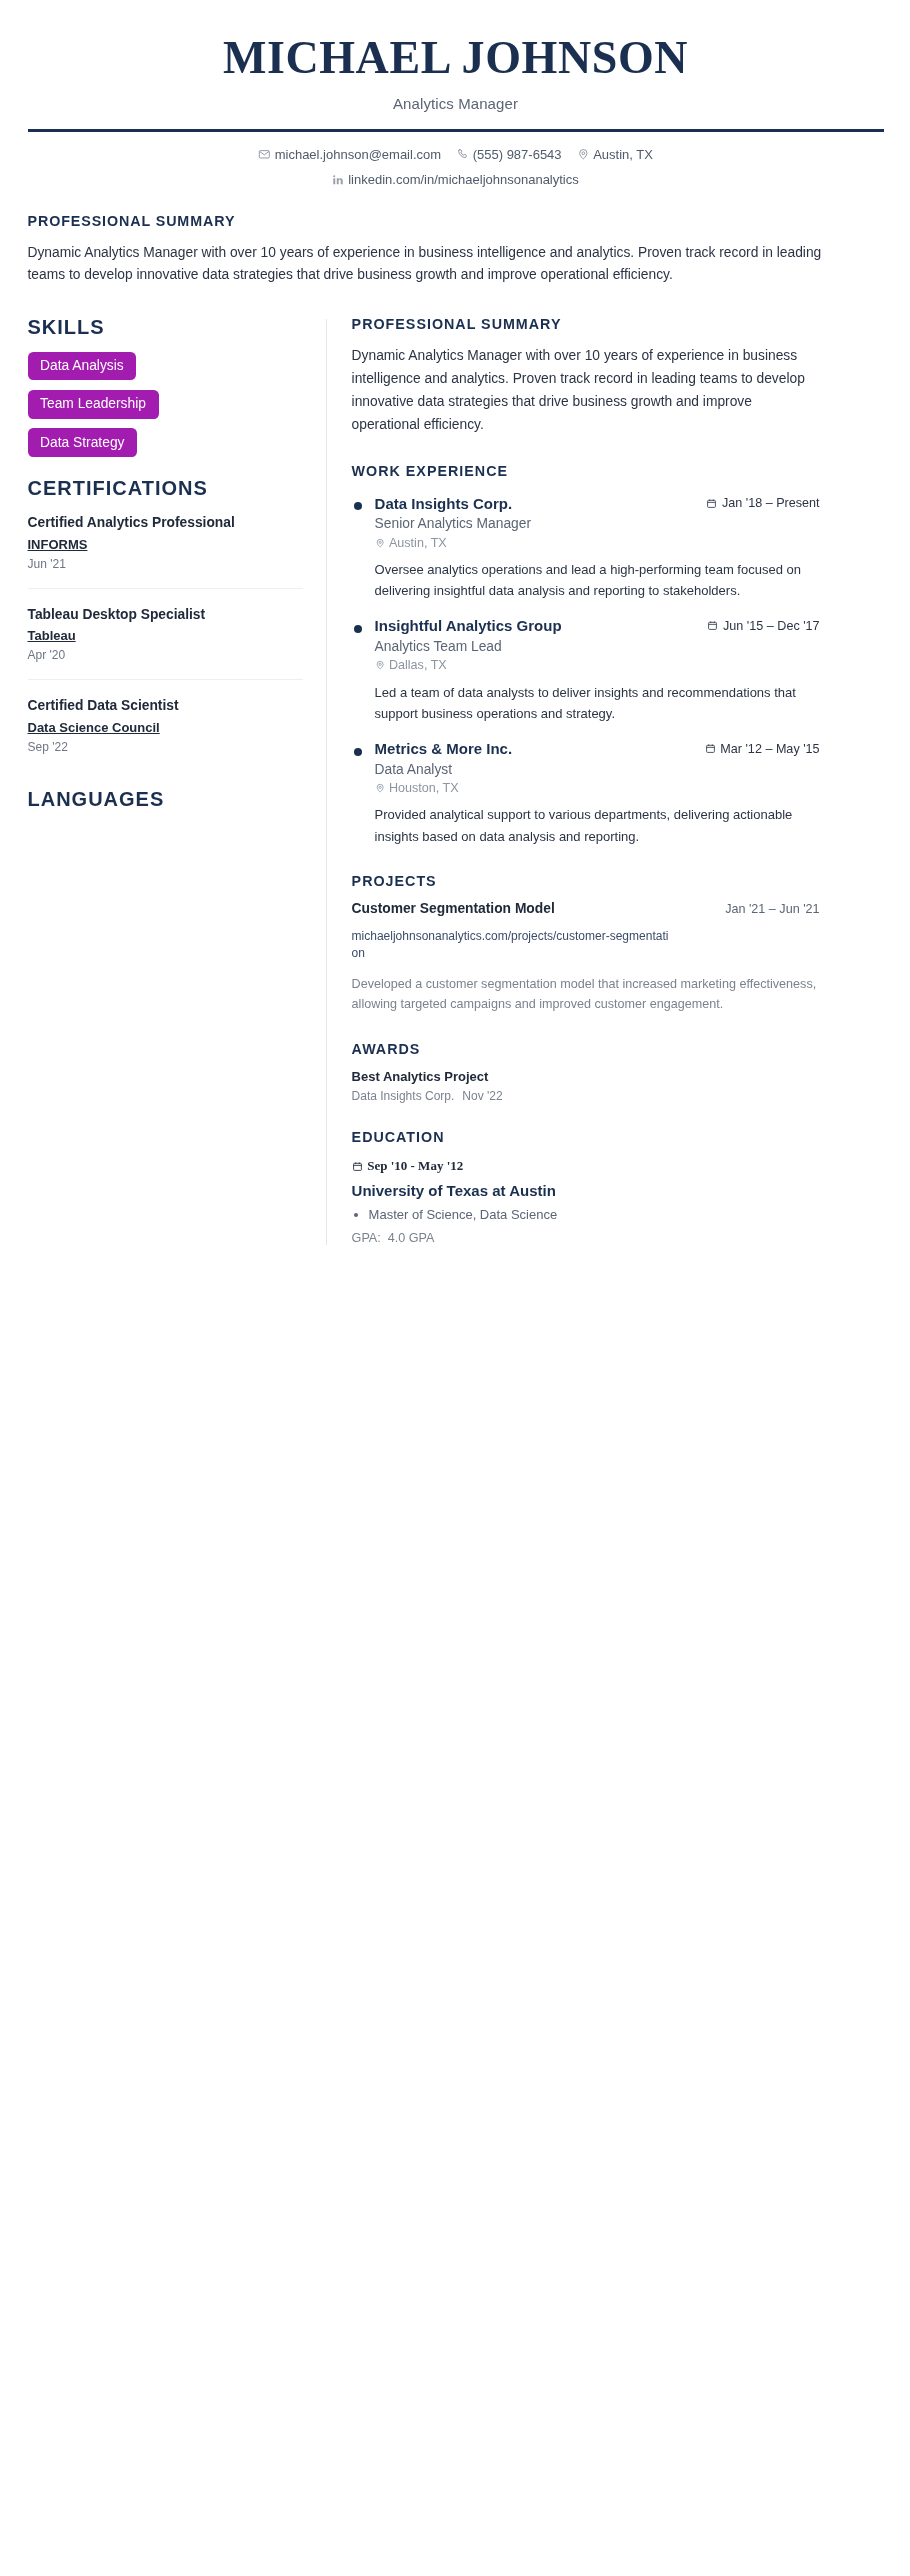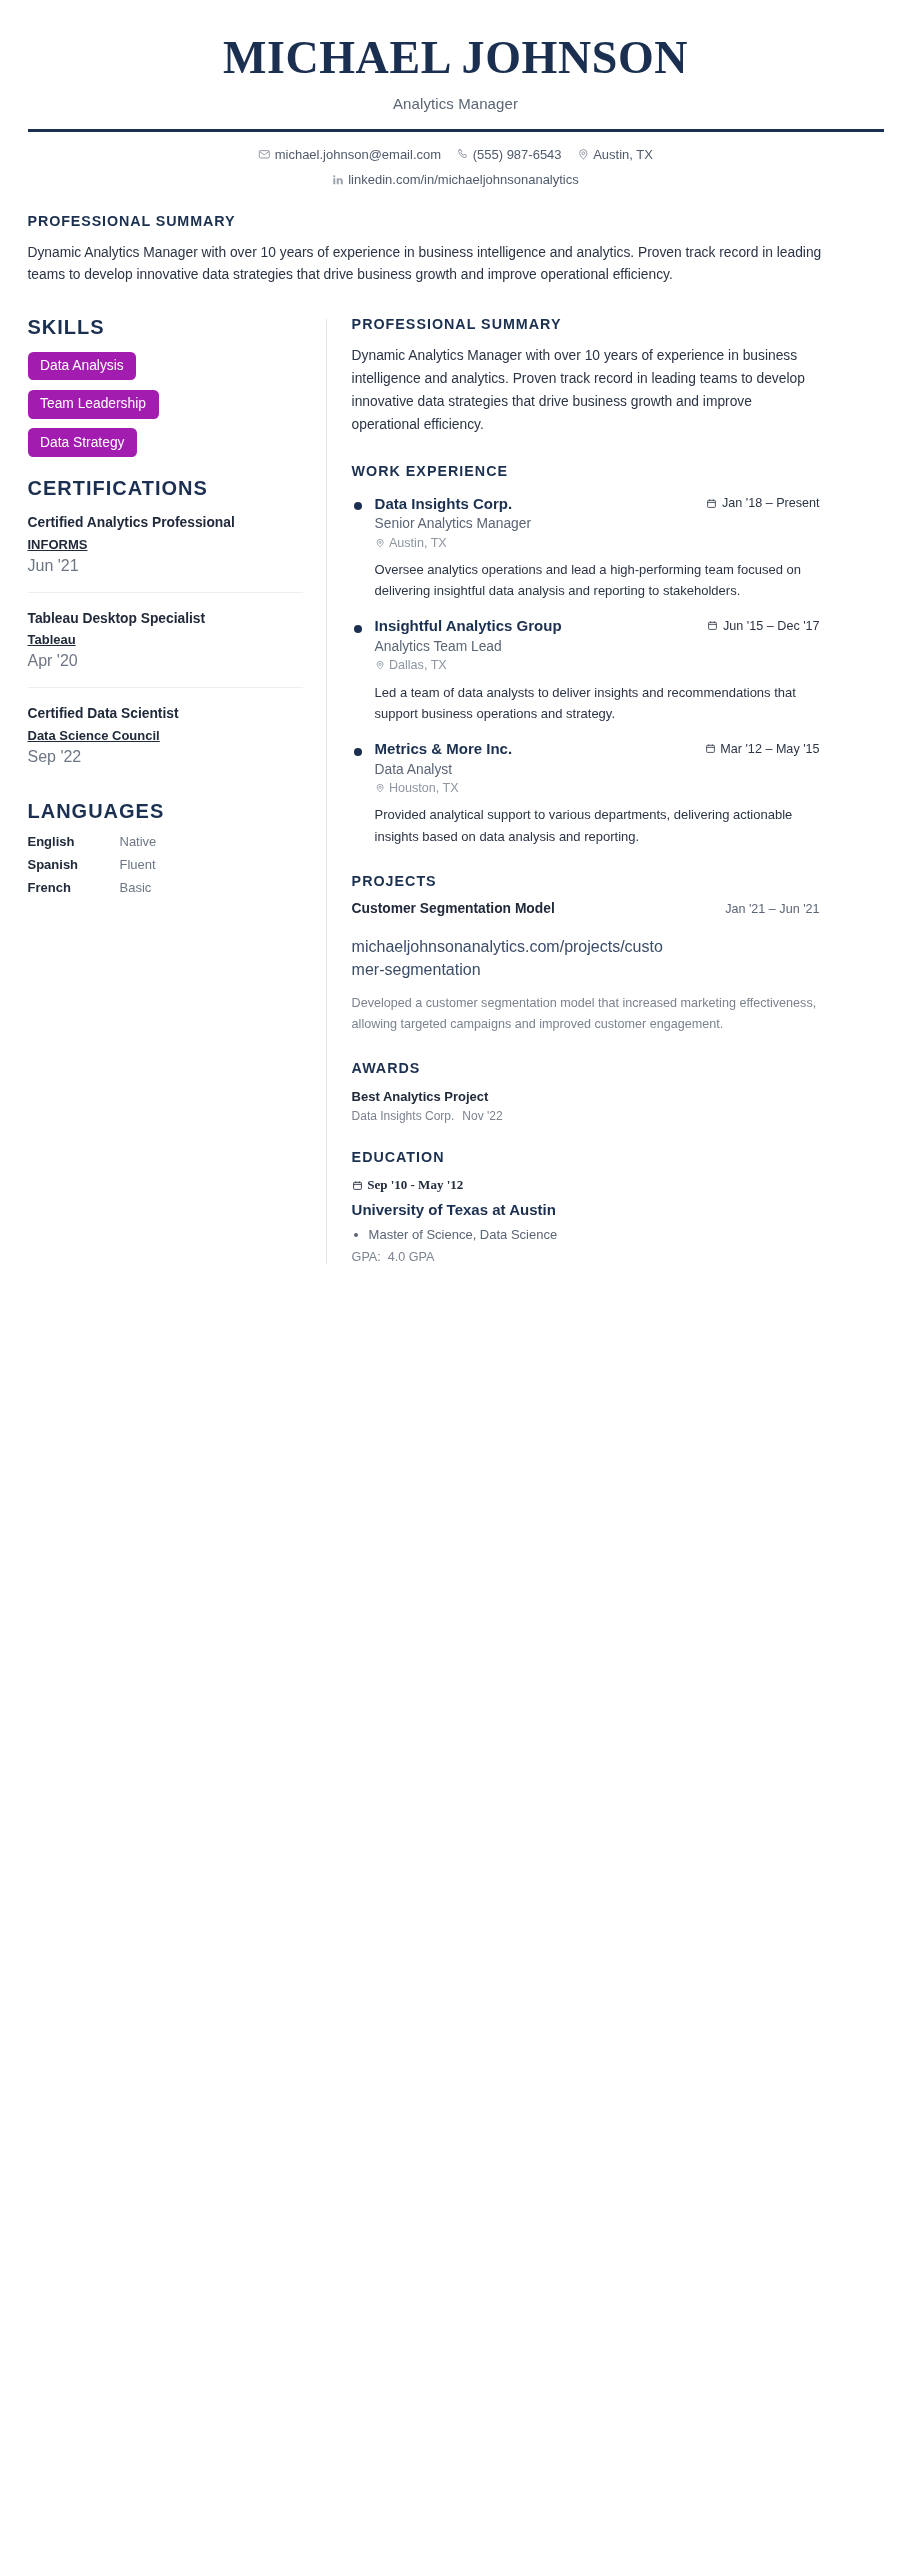--- a/index.html
+++ b/index.html
@@ -154,21 +154,21 @@
   }
   .cert-issuer {
     margin-top: 5.2px;
     font-size: 13px;
     font-weight: 700;
     color: #202a3a;
     text-decoration: underline;
   }
   .cert-date {
     margin-top: 5.2px;
-    font-size: 16px;
+    font-size: 12px;
     color: #6d7684;
   }
   .lang-block { margin-top: 17px; }
   .lang-rows { margin-top: 11.5px; }
   .lang-row {
     display: flex;
     align-items: baseline;
     margin-bottom: 8px;
   }
   .lang-name {
@@ -259,22 +259,22 @@
     font-size: 13.8px;
     font-weight: 700;
     color: #202a3a;
   }
   .proj-dates {
     font-size: 12.6px;
     color: #5b6575;
     white-space: nowrap;
   }
   .proj-url {
-    margin-top: 20px;
-    font-size: 16px;
+    margin-top: 12px;
+    font-size: 12px;
     color: #3b4c68;
     line-height: 1.42;
     max-width: 321px;
     word-break: break-all;
   }
   .proj-desc {
     margin-top: 11.5px;
     font-size: 12.6px;
     line-height: 1.62;
     color: #7b838f;
@@ -415,34 +415,20 @@
           <div class="cert-item">
             <div class="cert-name">Certified Data Scientist</div>
             <div class="cert-issuer">Data Science Council</div>
             <div class="cert-date">Sep '22</div>
           </div>
         </div>
       </div>
 
       <div class="lang-block">
         <div class="side-heading">LANGUAGES</div>
-        <div class="lang-rows">
-          <div class="lang-row">
-            <span class="lang-name">English</span>
-            <span class="lang-level">Native</span>
-          </div>
-          <div class="lang-row">
-            <span class="lang-name">Spanish</span>
-            <span class="lang-level">Fluent</span>
-          </div>
-          <div class="lang-row">
-            <span class="lang-name">French</span>
-            <span class="lang-level">Basic</span>
-          </div>
-        </div>
       </div>
 
     </div>
 
     <div class="col-divider"></div>
 
     <div class="col-right">
 
       <div class="sec-block">
         <div class="sec-heading">PROFESSIONAL SUMMARY</div>

